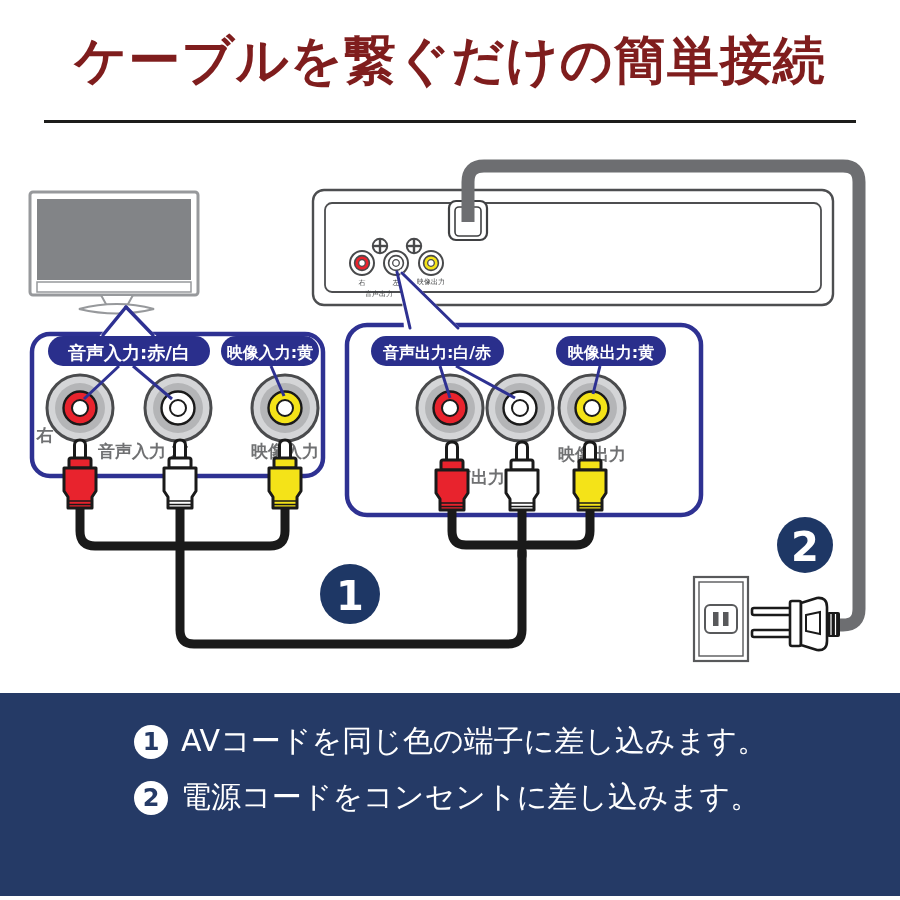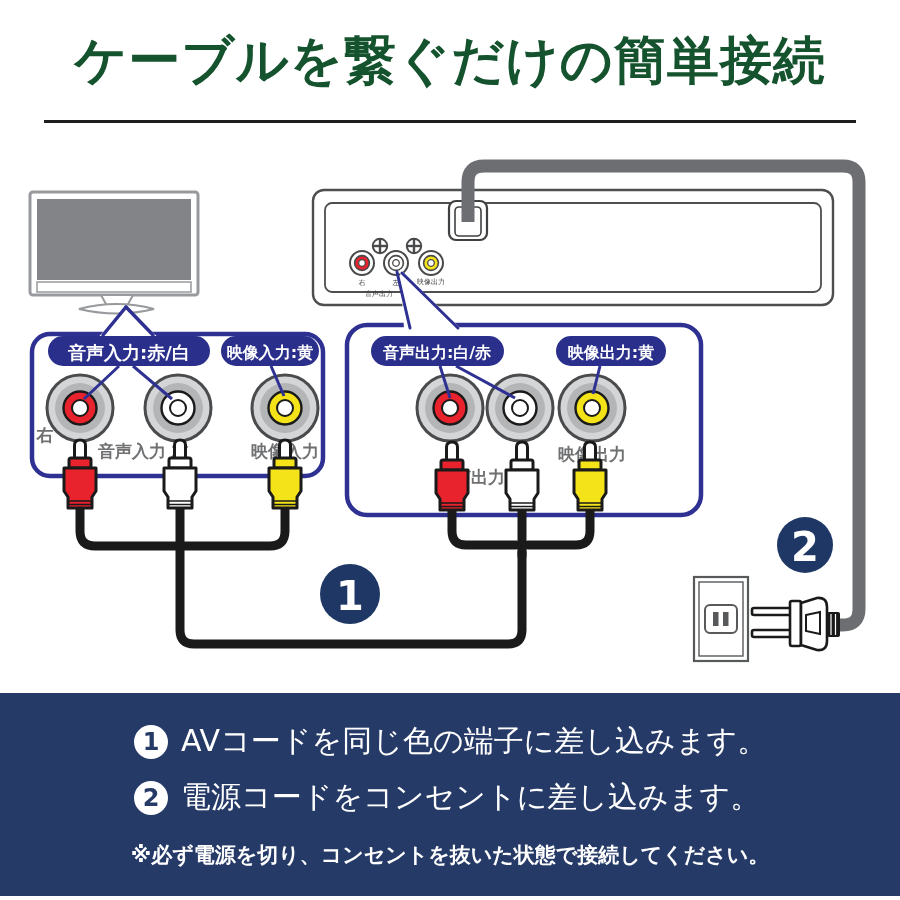--- a/index.html
+++ b/index.html
@@ -2,21 +2,21 @@
 <html><head>
 <meta charset="utf-8">
 <style>
   html,body{margin:0;padding:0;}
   body{
     width:900px;height:900px;position:relative;background:#fff;overflow:hidden;
     font-family:"DejaVu Sans","Liberation Sans",sans-serif;
   }
   .title{
     position:absolute;top:26px;left:0;width:900px;text-align:center;
-    font-size:52px;font-weight:900;color:#14532d;letter-spacing:1px;white-space:nowrap;
+    font-size:52px;font-weight:900;color:#7f1d1d;letter-spacing:1px;white-space:nowrap;
   }
   .divider{position:absolute;top:120px;left:44px;width:812px;height:3px;background:#1d1d1b;}
   svg.diagram{position:absolute;top:0;left:0;}
   svg text{font-family:"DejaVu Sans","Liberation Sans",sans-serif;}
   .pill-text{font-weight:800;fill:#ffffff;text-anchor:middle;dominant-baseline:central;}
   .port-label{font-size:17px;font-weight:700;fill:#6f7072;text-anchor:middle;}
   .mini-label{font-size:7px;fill:#3f4042;text-anchor:middle;}
   .badge-num{font-size:40px;font-weight:800;fill:#ffffff;text-anchor:middle;dominant-baseline:central;}
   .footer{
     position:absolute;top:693px;left:0;width:900px;height:203px;background:#253a66;color:#fff;
@@ -190,14 +190,13 @@
 
 <div class="footer">
   <div class="step step-1">
     <span class="stepnum">1</span>
     <span class="steptext">AVコードを同じ色の端子に差し込みます。</span>
   </div>
   <div class="step step-2">
     <span class="stepnum">2</span>
     <span class="steptext">電源コードをコンセントに差し込みます。</span>
   </div>
-  <div class="note">※必ず電源を切り、コンセントを抜いた状態で接続してください。</div>
 </div>
 
 </body></html>

